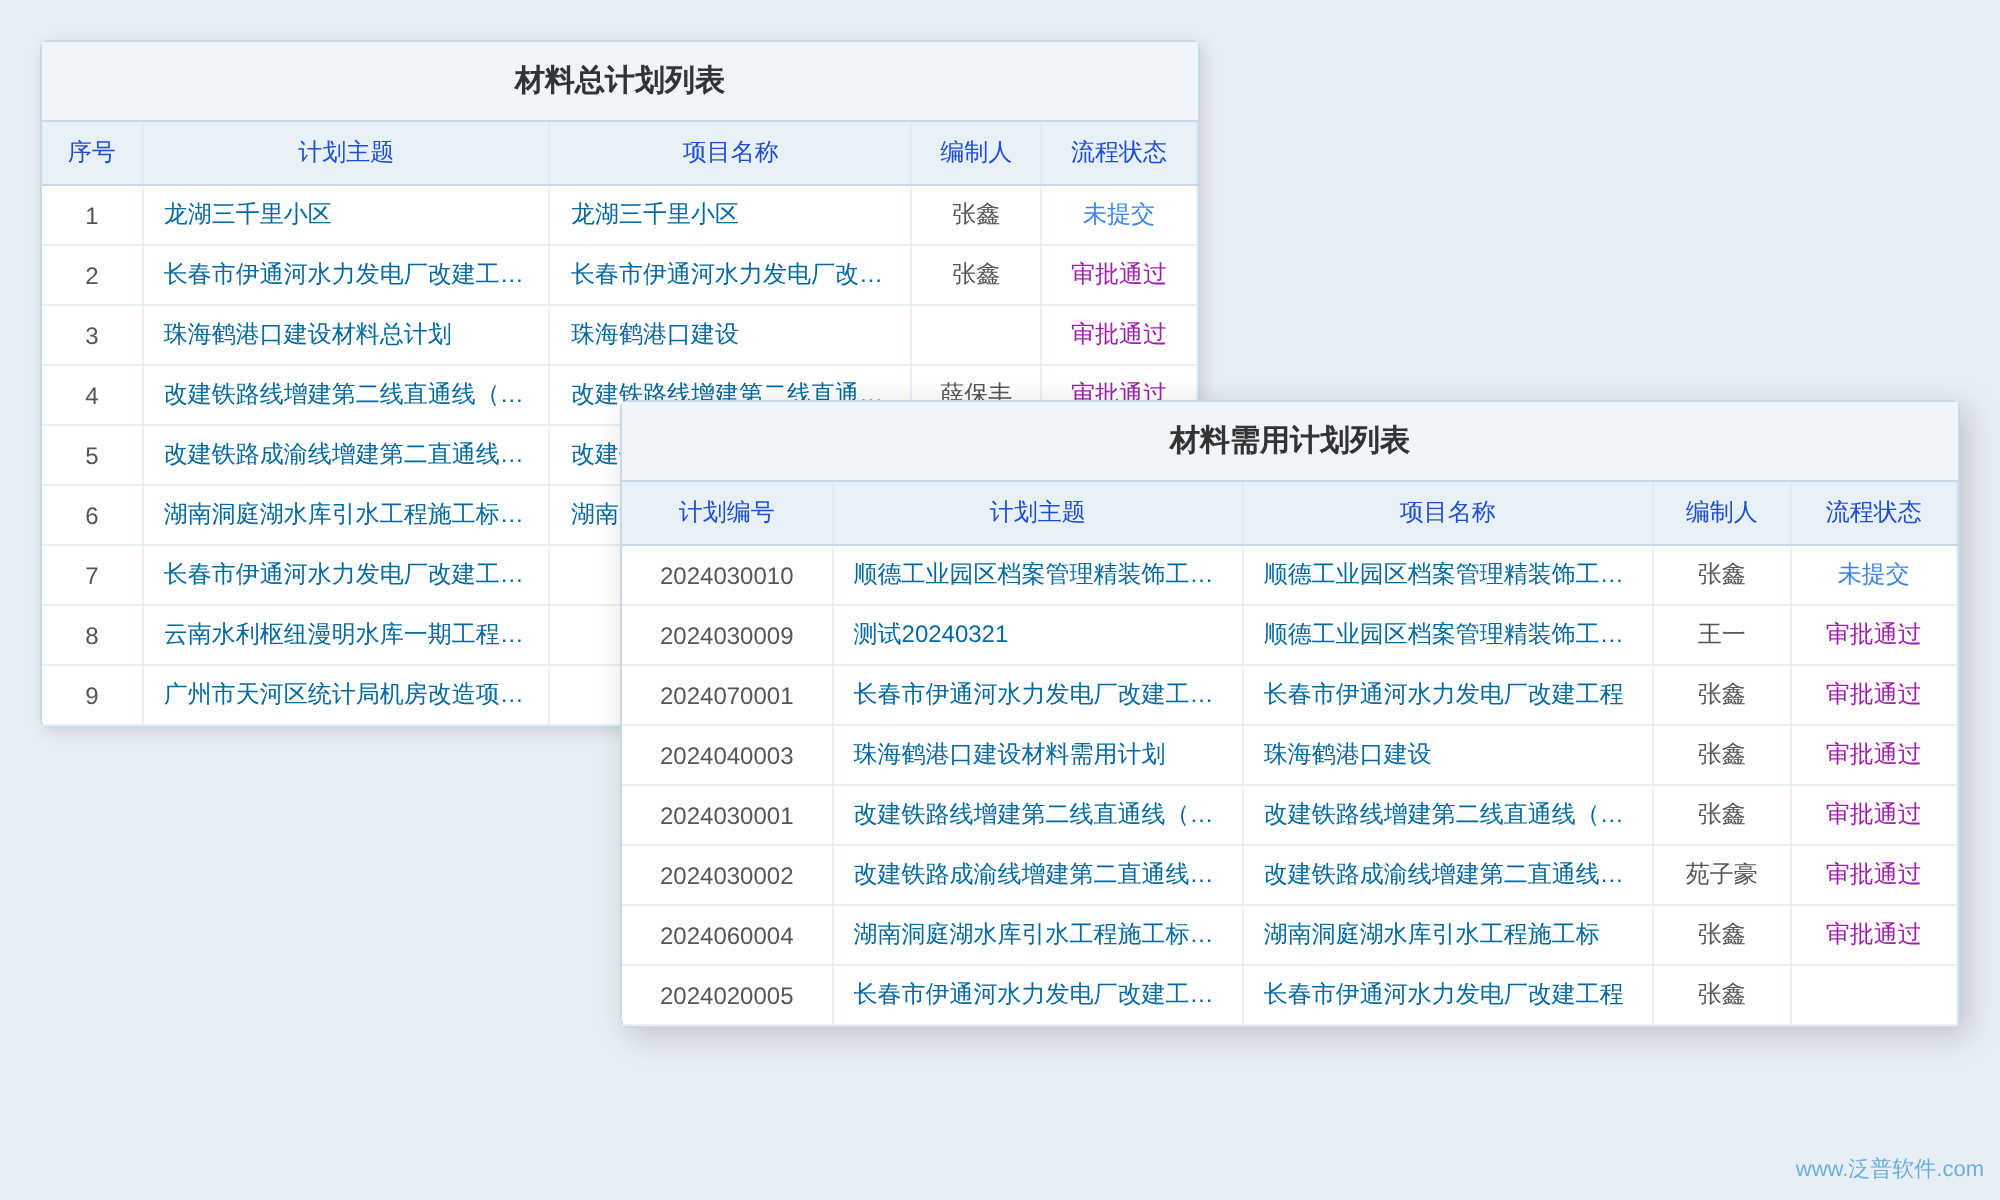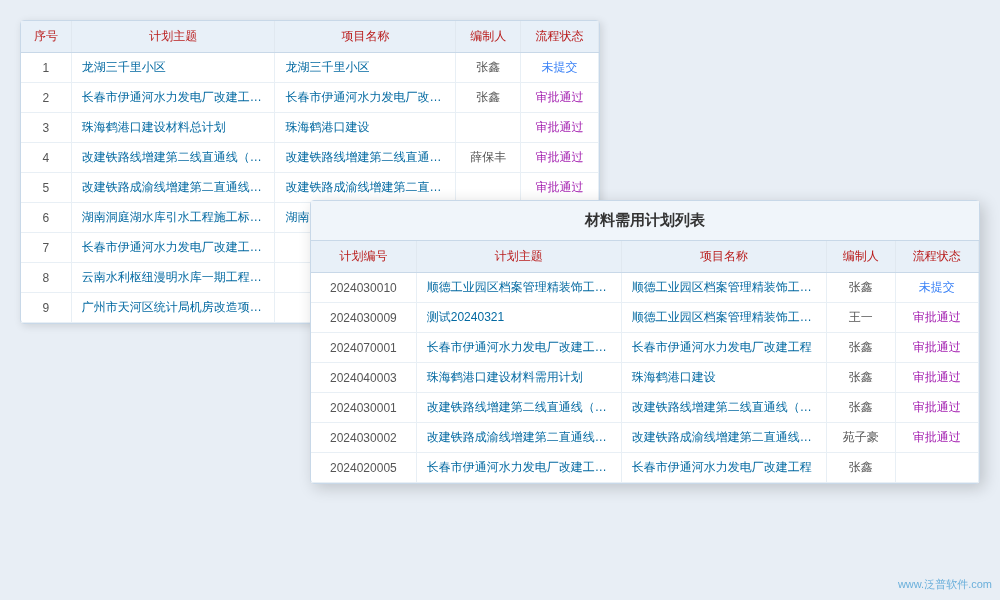--- a/index.html
+++ b/index.html
@@ -36,21 +36,21 @@
       border-collapse: collapse;
     }
 
     thead tr {
       background: #e8f0f8;
     }
 
     thead th {
       padding: 7px 10px;
       text-align: center;
-      color: #b91c1c;
+      color: #1d4ed8;
       font-weight: normal;
       border-bottom: 1px solid #c8d8e8;
       border-right: 1px solid #e0e8f0;
       white-space: nowrap;
     }
 
     tbody tr {
       border-bottom: 1px solid #e8eff5;
     }
 
@@ -104,20 +104,21 @@
       color: #4a9fd4;
       font-size: 11px;
       opacity: 0.8;
       z-index: 100;
     }
   </style>
 </head>
 <body>
 
 <div class="table-container table1">
+  <div class="table-title">材料总计划列表</div>
   <table>
     <thead>
       <tr>
         <th class="center">序号</th>
         <th class="center">计划主题</th>
         <th class="center">项目名称</th>
         <th class="center">编制人</th>
         <th class="center">流程状态</th>
       </tr>
     </thead>
@@ -238,20 +239,27 @@
           <td class="center status-approved">审批通过</td>
         </tr>
         <tr>
           <td class="center">2024030002</td>
           <td class="link" style="max-width: 170px;">改建铁路成渝线增建第二直通线（成...</td>
           <td class="link" style="max-width: 170px;">改建铁路成渝线增建第二直通线（成...</td>
           <td class="center">苑子豪</td>
           <td class="center status-approved">审批通过</td>
         </tr>
         <tr>
+          <td class="center">2024060004</td>
+          <td class="link" style="max-width: 170px;">湖南洞庭湖水库引水工程施工标材...</td>
+          <td class="link" style="max-width: 170px;">湖南洞庭湖水库引水工程施工标</td>
+          <td class="center">张鑫</td>
+          <td class="center status-approved">审批通过</td>
+        </tr>
+        <tr>
           <td class="center">2024020005</td>
           <td class="link" style="max-width: 170px;">长春市伊通河水力发电厂改建工程材...</td>
           <td class="link" style="max-width: 170px;">长春市伊通河水力发电厂改建工程</td>
           <td class="center">张鑫</td>
           <td class="center"></td>
         </tr>
       </tbody>
   </table>
 </div>
 

